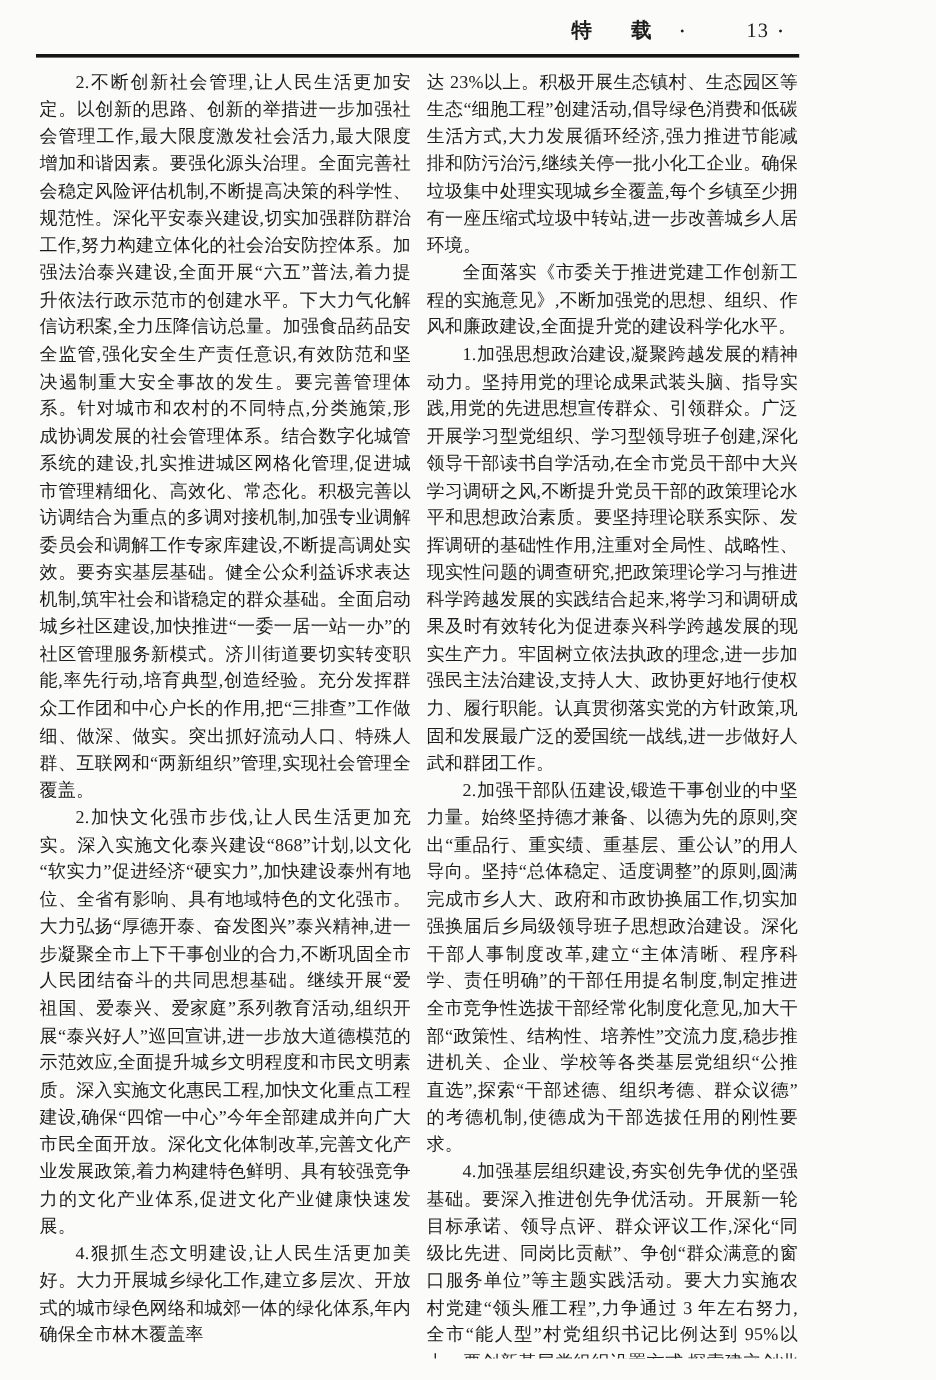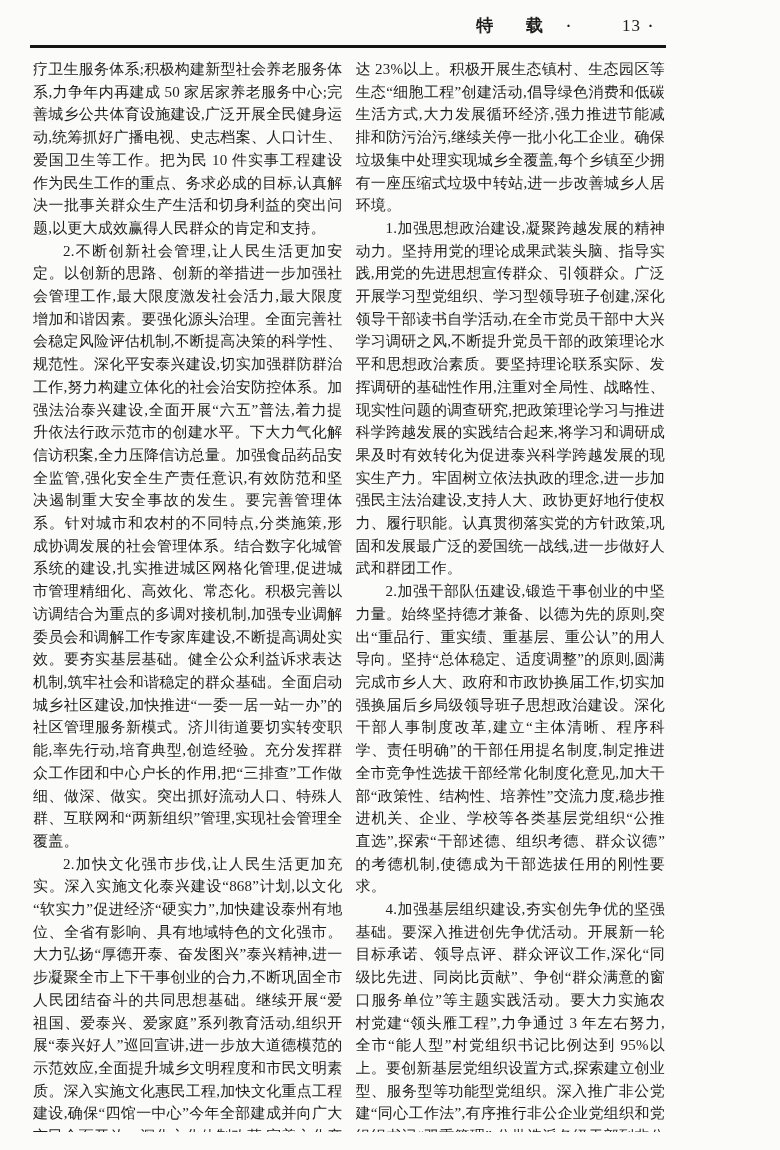--- a/index.html
+++ b/index.html
@@ -78,27 +78,27 @@
       <span class="page-number">13</span>
       <span class="dot">·</span>
     </span>
   </div>
 
   <div class="header-rule"></div>
 
   <div class="content">
 
     <div class="col">
-      <p class="cont"><span>疗卫生服务体系;积极构建新型社会养老服务体系,力争年内再建成 50 家居家养老服务中心;完善城乡公共体育设施建设,广泛开展全民健身运动,统筹抓好广播电视、史志档案、人口计生、爱国卫生等工作。把为民 10 件实事工程建设作为民生工作的重点、务求必成的目标,认真解决一批事关群众生产生活和切身利益的突出问题,以更大成效赢得人民群众的肯定和支持。</span></p>
       <p><span class="lead">2.不断创新社会管理,让人民生活更加安定。</span><span>以创新的思路、创新的举措进一步加强社会管理工作,最大限度激发社会活力,最大限度增加和谐因素。要强化源头治理。全面完善社会稳定风险评估机制,不断提高决策的科学性、规范性。深化平安泰兴建设,切实加强群防群治工作,努力构建立体化的社会治安防控体系。加强法治泰兴建设,全面开展“六五”普法,着力提升依法行政示范市的创建水平。下大力气化解信访积案,全力压降信访总量。加强食品药品安全监管,强化安全生产责任意识,有效防范和坚决遏制重大安全事故的发生。要完善管理体系。针对城市和农村的不同特点,分类施策,形成协调发展的社会管理体系。结合数字化城管系统的建设,扎实推进城区网格化管理,促进城市管理精细化、高效化、常态化。积极完善以访调结合为重点的多调对接机制,加强专业调解委员会和调解工作专家库建设,不断提高调处实效。要夯实基层基础。健全公众利益诉求表达机制,筑牢社会和谐稳定的群众基础。全面启动城乡社区建设,加快推进“一委一居一站一办”的社区管理服务新模式。济川街道要切实转变职能,率先行动,培育典型,创造经验。充分发挥群众工作团和中心户长的作用,把“三排查”工作做细、做深、做实。突出抓好流动人口、特殊人群、互联网和“两新组织”管理,实现社会管理全覆盖。</span></p>
       <p><span class="lead">2.加快文化强市步伐,让人民生活更加充实。</span><span>深入实施文化泰兴建设“868”计划,以文化“软实力”促进经济“硬实力”,加快建设泰州有地位、全省有影响、具有地域特色的文化强市。大力弘扬“厚德开泰、奋发图兴”泰兴精神,进一步凝聚全市上下干事创业的合力,不断巩固全市人民团结奋斗的共同思想基础。继续开展“爱祖国、爱泰兴、爱家庭”系列教育活动,组织开展“泰兴好人”巡回宣讲,进一步放大道德模范的示范效应,全面提升城乡文明程度和市民文明素质。深入实施文化惠民工程,加快文化重点工程建设,确保“四馆一中心”今年全部建成并向广大市民全面开放。深化文化体制改革,完善文化产业发展政策,着力构建特色鲜明、具有较强竞争力的文化产业体系,促进文化产业健康快速发展。</span></p>
       <p><span class="lead">4.狠抓生态文明建设,让人民生活更加美好。</span><span>大力开展城乡绿化工作,建立多层次、开放式的城市绿色网络和城郊一体的绿化体系,年内确保全市林木覆盖率</span></p>
     </div>
 
     <div class="col">
       <p class="cont"><span>达 23%以上。积极开展生态镇村、生态园区等生态“细胞工程”创建活动,倡导绿色消费和低碳生活方式,大力发展循环经济,强力推进节能减排和防污治污,继续关停一批小化工企业。确保垃圾集中处理实现城乡全覆盖,每个乡镇至少拥有一座压缩式垃圾中转站,进一步改善城乡人居环境。</span></p>
+      <p><span>全面落实《市委关于推进党建工作创新工程的实施意见》,不断加强党的思想、组织、作风和廉政建设,全面提升党的建设科学化水平。</span></p>
       <p><span class="lead">1.加强思想政治建设,凝聚跨越发展的精神动力。</span><span>坚持用党的理论成果武装头脑、指导实践,用党的先进思想宣传群众、引领群众。广泛开展学习型党组织、学习型领导班子创建,深化领导干部读书自学活动,在全市党员干部中大兴学习调研之风,不断提升党员干部的政策理论水平和思想政治素质。要坚持理论联系实际、发挥调研的基础性作用,注重对全局性、战略性、现实性问题的调查研究,把政策理论学习与推进科学跨越发展的实践结合起来,将学习和调研成果及时有效转化为促进泰兴科学跨越发展的现实生产力。牢固树立依法执政的理念,进一步加强民主法治建设,支持人大、政协更好地行使权力、履行职能。认真贯彻落实党的方针政策,巩固和发展最广泛的爱国统一战线,进一步做好人武和群团工作。</span></p>
       <p><span class="lead">2.加强干部队伍建设,锻造干事创业的中坚力量。</span><span>始终坚持德才兼备、以德为先的原则,突出“重品行、重实绩、重基层、重公认”的用人导向。坚持“总体稳定、适度调整”的原则,圆满完成市乡人大、政府和市政协换届工作,切实加强换届后乡局级领导班子思想政治建设。深化干部人事制度改革,建立“主体清晰、程序科学、责任明确”的干部任用提名制度,制定推进全市竞争性选拔干部经常化制度化意见,加大干部“政策性、结构性、培养性”交流力度,稳步推进机关、企业、学校等各类基层党组织“公推直选”,探索“干部述德、组织考德、群众议德”的考德机制,使德成为干部选拔任用的刚性要求。</span></p>
       <p><span class="lead">4.加强基层组织建设,夯实创先争优的坚强基础。</span><span>要深入推进创先争优活动。开展新一轮目标承诺、领导点评、群众评议工作,深化“同级比先进、同岗比贡献”、争创“群众满意的窗口服务单位”等主题实践活动。要大力实施农村党建“领头雁工程”,力争通过 3 年左右努力,全市“能人型”村党组织书记比例达到 95%以上。要创新基层党组织设置方式,探索建立创业型、服务型等功能型党组织。深入推广非公党建“同心工作法”,有序推行非公企业党组织和党组织书记“双重管理”,分批选派各级干部到非公企业担任党组织书记或</span></p>
     </div>
 
   </div>
 </div>
 
 </body></html>

